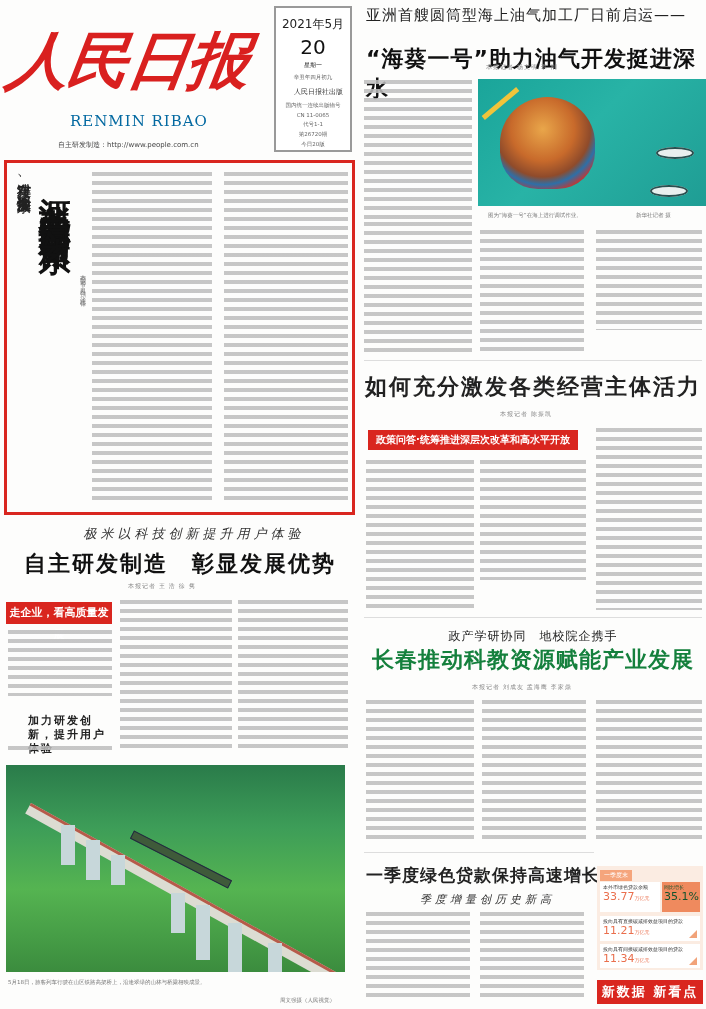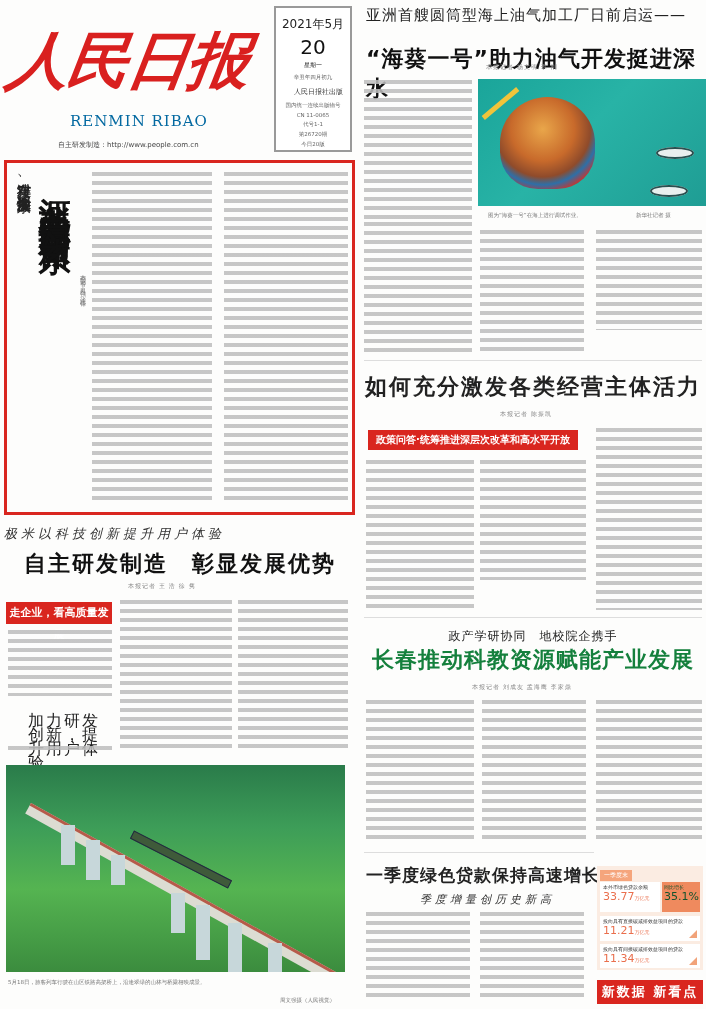--- a/index.html
+++ b/index.html
@@ -39,25 +39,25 @@
 
   
   .redbox { left: 4px; top: 160px; width: 351px; height: 355px; border: 3px solid #d9261f; }
   .sub-vert { left: 12px; top: 172px; width: 20px; font-family: "DejaVu Serif", serif; font-size: 14.5px;
     line-height: 16.8px; color: #222; writing-mode: vertical-rl; }
   .head-vert { left: 36px; top: 172px; width: 38px; font-size: 32px; font-weight: bold; line-height: 38.5px;
     color: #111; writing-mode: vertical-rl; letter-spacing: 4px; }
   .byline-vert { left: 78px; top: 270px; writing-mode: vertical-rl; font-size: 6px; color: #777; letter-spacing: 2px; }
 
   
-  .kicker-art { left: 4px; width: 360px; top: 525px; text-align: left; font-family: Liberation Sans, sans-serif;
+  .kicker-art { left: 14px; width: 360px; top: 525px; text-align: center; font-family: Liberation Sans, sans-serif;
     font-size: 13px; letter-spacing: 4px; color: #333; font-style: italic; }
   .head2 { left: 0; width: 360px; top: 549px; text-align: center; font-size: 22px; font-weight: bold; color: #111; letter-spacing: 2px; }
   .redtag { background: #d9261f; color: #fff; font-weight: bold; text-align: center; }
-  .subhead { font-size: 16px; color: #222; letter-spacing: 2px; }
+  .subhead { font-size: 11px; color: #222; letter-spacing: 2px; font-weight: bold; }
 
   .photo-train { left: 6px; top: 765px; width: 339px; height: 207px; overflow: hidden;
     background: linear-gradient(180deg, #2a7b4a 0%, #3d9d58 30%, #55b451 60%, #3b8c3e 100%); }
   .bridge-deck { position: absolute; left: 25px; top: 38px; width: 360px; height: 12px; background: #dcdcd2;
     transform-origin: left top; transform: rotate(29deg); border-top: 3px solid #b65b4a; }
   .pier { position: absolute; width: 14px; background: #c7d7da; }
   .train { position: absolute; left: 120px; top: 90px; width: 110px; height: 9px; background: #3f5a3a; transform: rotate(27deg); border: 1px solid #1f2a40; }
 
   
   .head3 { left: 360px; width: 346px; top: 372px; text-align: center; font-family: "DejaVu Serif", serif;

